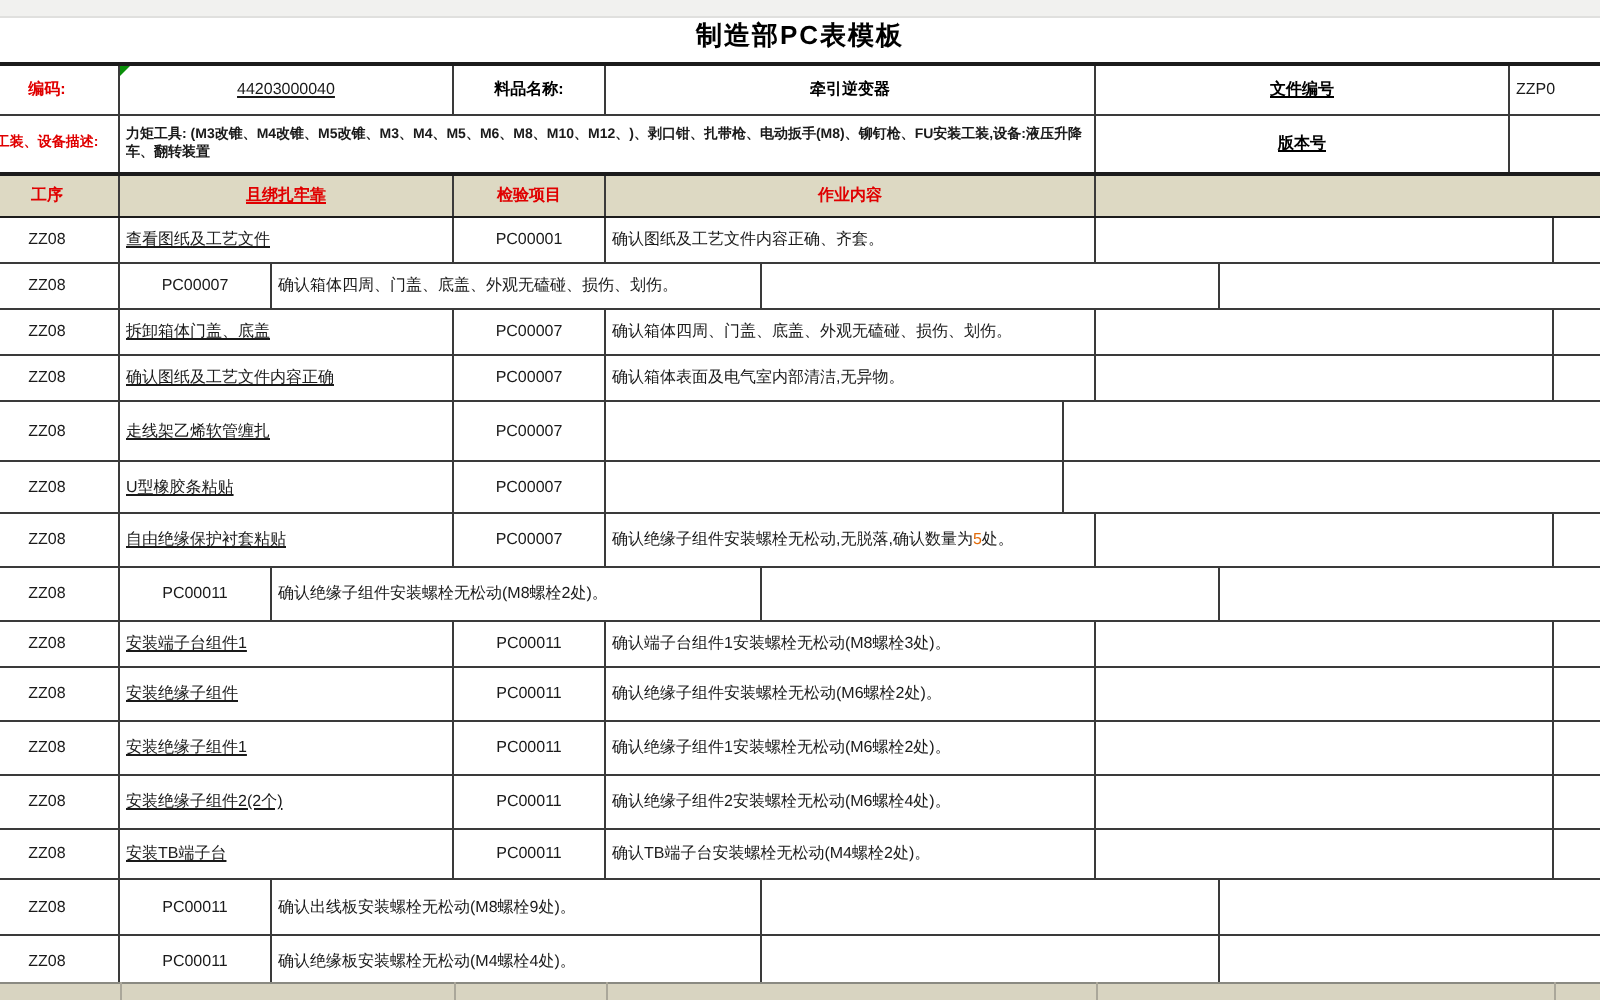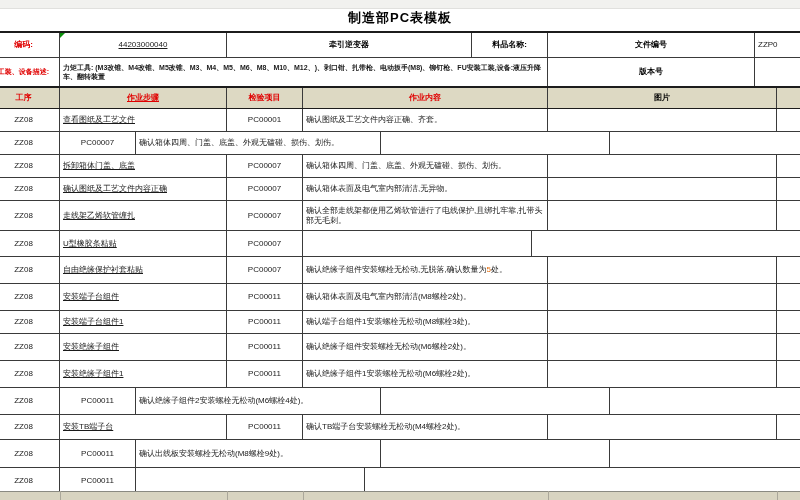--- a/index.html
+++ b/index.html
@@ -17,60 +17,59 @@
   .row:last-child{border-bottom:none;}
   .cell{box-sizing:border-box;border-right:1px solid #3a3a3a;display:flex;align-items:center;overflow:hidden;position:relative;padding:1px 3px;font-size:8px;line-height:10px;}
   .cell.center{justify-content:center;text-align:center;}
   .cell.left{justify-content:flex-start;text-align:left;}
   .red{color:#e00000;font-weight:bold;}
   .blackbold{font-weight:bold;color:#000;}
   .hdr-row{background:#ddd9c3;border-top:1px solid #1c1c1c;border-bottom:1px solid #1c1c1c;}
   .hdr-row .cell{font-weight:bold;}
   
   .c1{width:72px;}  .c2{width:167px;text-decoration:underline;} .c3{width:76px;} .c4{width:245px;} .c5{width:229px;} .c6{width:35px;border-right:none;}
-  .w-desc{width:488px;} .w-doc{width:207px;} .w-docval{width:57px;border-right:none;}
+  .w-desc{width:488px;} .w-doc{width:207px;text-decoration:underline;} .w-docval{width:57px;border-right:none;}
   .desc-text{font-size:7px;line-height:9px;font-weight:bold;}
   .green-tri{position:absolute;left:0;top:0;width:0;height:0;border-top:5px solid #0a8f0a;border-right:5px solid transparent;}
   .bottom-strip{position:absolute;left:0;top:491px;width:800px;height:9px;background:#d8d4c1;border-top:1px solid #8a8a82;}
   .vline{position:absolute;top:491px;height:9px;width:1px;background:#aaa79a;}
 </style>
 </head>
 <body>
 
 <div class="top-chrome"></div>
 <div class="page-title">制造部PC表模板</div>
 
 <div id="sheet">
 
   <div class="blk">
     <div class="row" style="height:25px;">
       <div class="cell c1 center red">编码:</div>
       <div class="cell c2 center">
         <span class="green-tri"></span>
         <span>44203000040</span>
       </div>
+      <div class="cell c3 center blackbold">料品名称:</div>
       <div class="cell c4 center blackbold">牵引逆变器</div>
-      <div class="cell c3 center blackbold">料品名称:</div>
       <div class="cell w-doc center blackbold">文件编号</div>
       <div class="cell w-docval left">ZZP0</div>
     </div>
     <div class="row" style="height:28px;border-bottom:none;">
       <div class="cell c1 center red" style="font-size:7px;">工装、设备描述:</div>
       <div class="cell w-desc left desc-text">力矩工具: (M3改锥、M4改锥、M5改锥、M3、M4、M5、M6、M8、M10、M12、)、剥口钳、扎带枪、电动扳手(M8)、铆钉枪、FU安装工装,设备:液压升降车、翻转装置</div>
       <div class="cell w-doc center blackbold">版本号</div>
       <div class="cell w-docval left"></div>
     </div>
   </div>
 
   <div class="row hdr-row" style="height:22px;">
     <div class="cell c1 center red">工序</div>
-    <div class="cell c2 center red">作业步骤</div>
+    <div class="cell c2 center red">且绑扎牢靠</div>
     <div class="cell c3 center red">检验项目</div>
     <div class="cell c4 center red">作业内容</div>
-    <div class="cell c5 center blackbold">图片</div>
     <div class="cell c6" style="background:#ddd9c3;"></div>
   </div>
 
   <div id="table-body">
       <div class="row" style="height: 23px;">
         <div class="cell c1 center">ZZ08</div>
         <div class="cell c2 left">查看图纸及工艺文件</div>
         <div class="cell c3 center">PC00001</div>
         <div class="cell c4 left">
           <span><span>确认图纸及工艺文件内容正确、齐套。</span></span>
@@ -104,23 +103,20 @@
         <div class="cell c4 left">
           <span><span>确认箱体表面及电气室内部清洁,无异物。</span></span>
         </div>
         <div class="cell c5 left"></div>
         <div class="cell c6"></div>
       </div>
       <div class="row" style="height: 30px;">
         <div class="cell c1 center">ZZ08</div>
         <div class="cell c2 left">走线架乙烯软管缠扎</div>
         <div class="cell c3 center">PC00007</div>
-        <div class="cell c4 left">
-          <span><span>确认全部走线架都使用乙烯软管进行了电线保护,且绑扎牢靠,扎带头部无毛刺。</span></span>
-        </div>
         <div class="cell c5 left"></div>
         <div class="cell c6"></div>
       </div>
       <div class="row" style="height: 26px;">
         <div class="cell c1 center">ZZ08</div>
         <div class="cell c2 left">U型橡胶条粘贴</div>
         <div class="cell c3 center">PC00007</div>
         <div class="cell c5 left"></div>
         <div class="cell c6"></div>
       </div>
@@ -129,24 +125,23 @@
         <div class="cell c2 left">自由绝缘保护衬套粘贴</div>
         <div class="cell c3 center">PC00007</div>
         <div class="cell c4 left">
           <span><span>确认绝缘子组件安装螺栓无松动,无脱落,确认数量为</span><span style="color: rgb(226, 107, 10);">5</span><span>处。</span></span>
         </div>
         <div class="cell c5 left"></div>
         <div class="cell c6"></div>
       </div>
       <div class="row" style="height: 27px;">
         <div class="cell c1 center">ZZ08</div>
-        <div class="cell c2 left">安装端子台组件</div>
-        <div class="cell c3 center">PC00011</div>
-        <div class="cell c4 left">
-          <span><span>确认箱体表面及电气室内部清洁(M8螺栓2处)。</span></span>
+        <div class="cell c3 center">PC00011</div>
+        <div class="cell c4 left">
+          <span><span>确认绝缘子组件安装螺栓无松动(M8螺栓2处)。</span></span>
         </div>
         <div class="cell c5 left"></div>
         <div class="cell c6"></div>
       </div>
       <div class="row" style="height: 23px;">
         <div class="cell c1 center">ZZ08</div>
         <div class="cell c2 left">安装端子台组件1</div>
         <div class="cell c3 center">PC00011</div>
         <div class="cell c4 left">
           <span><span>确认端子台组件1安装螺栓无松动(M8螺栓3处)。</span></span>
@@ -169,20 +164,21 @@
         <div class="cell c2 left">安装绝缘子组件1</div>
         <div class="cell c3 center">PC00011</div>
         <div class="cell c4 left">
           <span><span>确认绝缘子组件1安装螺栓无松动(M6螺栓2处)。</span></span>
         </div>
         <div class="cell c5 left"></div>
         <div class="cell c6"></div>
       </div>
       <div class="row" style="height: 27px;">
         <div class="cell c1 center">ZZ08</div>
+        <div class="cell c2 left">安装绝缘子组件2(2个)</div>
         <div class="cell c3 center">PC00011</div>
         <div class="cell c4 left">
           <span><span>确认绝缘子组件2安装螺栓无松动(M6螺栓4处)。</span></span>
         </div>
         <div class="cell c5 left"></div>
         <div class="cell c6"></div>
       </div>
       <div class="row" style="height: 25px;">
         <div class="cell c1 center">ZZ08</div>
         <div class="cell c2 left">安装TB端子台</div>
@@ -198,20 +194,23 @@
         <div class="cell c3 center">PC00011</div>
         <div class="cell c4 left">
           <span><span>确认出线板安装螺栓无松动(M8螺栓9处)。</span></span>
         </div>
         <div class="cell c5 left"></div>
         <div class="cell c6"></div>
       </div>
       <div class="row" style="height: 26px;">
         <div class="cell c1 center">ZZ08</div>
         <div class="cell c3 center">PC00011</div>
+        <div class="cell c4 left">
+          <span><span>确认绝缘板安装螺栓无松动(M4螺栓4处)。</span></span>
+        </div>
         <div class="cell c5 left"></div>
         <div class="cell c6"></div>
       </div>
     </div>
 
 </div>
 
 <div class="bottom-strip"></div>
 <div class="vline" style="left:60px;"></div>
 <div class="vline" style="left:227px;"></div>

